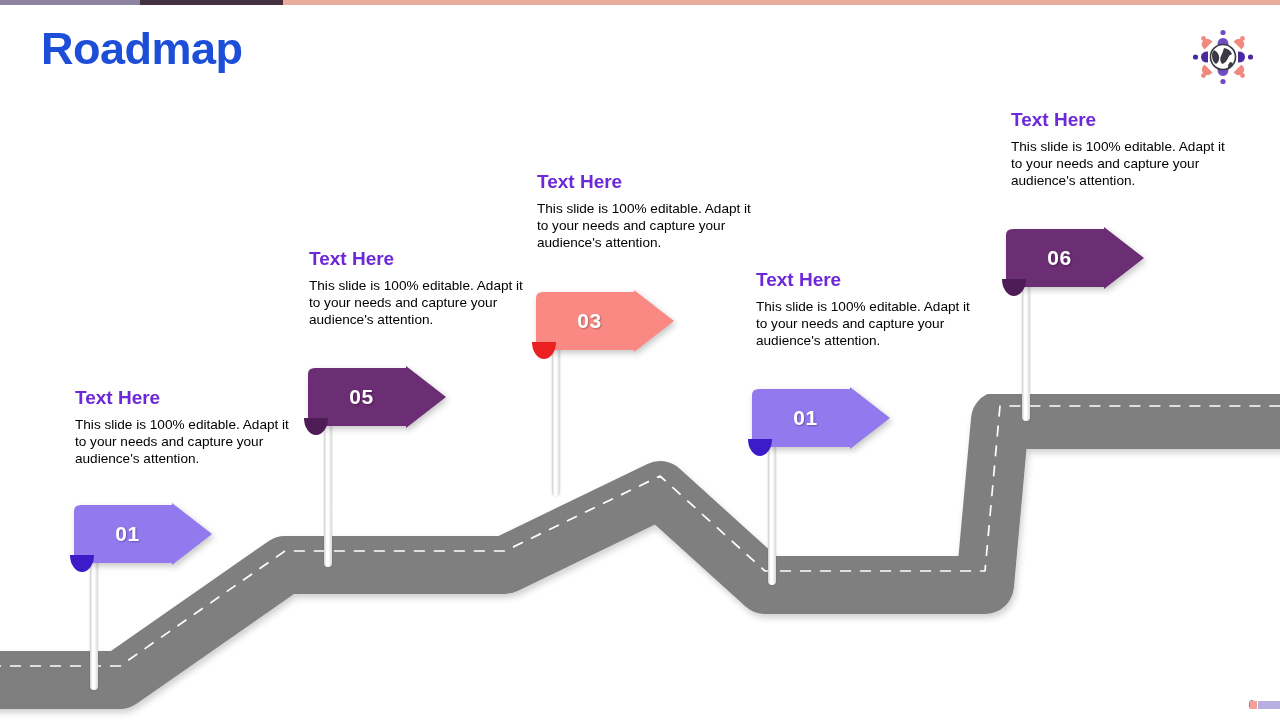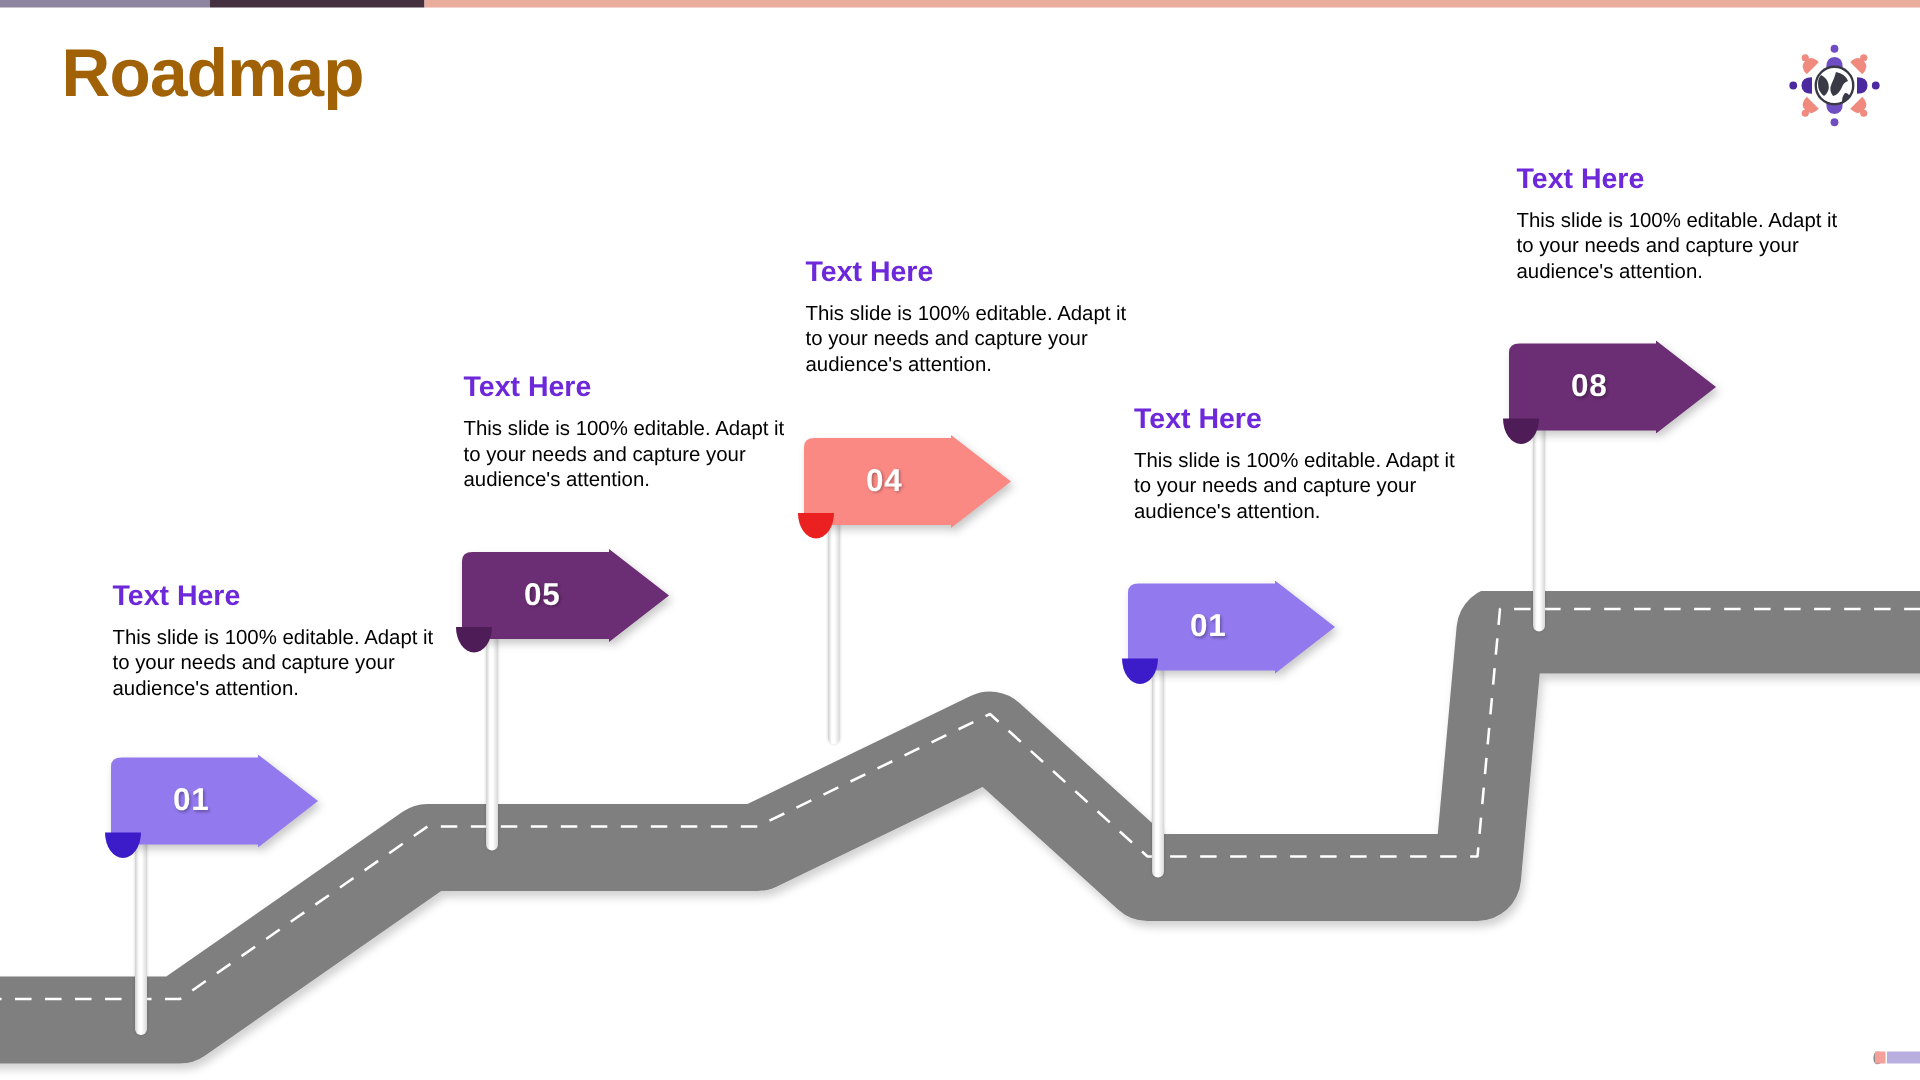--- a/index.html
+++ b/index.html
@@ -13,21 +13,21 @@
   .topbar{position:absolute;top:0;left:0;width:1280px;height:5px;display:flex;}
   .topbar .seg{height:100%;}
   .seg-a{width:140px;background:#8d849f;}
   .seg-b{width:143px;background:#45303f;}
   .seg-c{flex:1;background:#eaac9d;}
 
   
   .page-title{
     position:absolute;left:41px;top:26px;
     font-size:45px;font-weight:bold;letter-spacing:-0.5px;
-    color:#a16207;line-height:1;
+    color:#1d4ed8;line-height:1;
   }
 
   
   .logo{position:absolute;right:24px;top:27px;width:66px;height:60px;}
 
   
   .road-layer{position:absolute;left:0;top:0;width:1280px;height:720px;}
 
   
   .milestone{position:absolute;}
@@ -174,21 +174,21 @@
 <div class="milestone">
   <div class="ms-text" style="left:537px;top:172px;">
     <p class="ms-head">Text Here</p>
     <p class="ms-body">This slide is 100% editable. Adapt it to your needs and capture your audience's attention.</p>
   </div>
   <div class="pole" style="left:552px;top:316px;height:180px;"></div>
   <div class="flag-wrap" style="left:530px;top:290px;">
     <svg class="flag" width="145" height="62" viewBox="0 0 145 62">
       <path d="M6 8 Q6 2 13 2 L104 2 L104 0 L144 31 L104 62 L104 60 L13 60 Q6 60 6 54 Z" fill="#FA8984"></path>
     </svg>
-    <div class="flag-num">04</div>
+    <div class="flag-num">03</div>
     <div class="fold" style="left:2px;top:52px;width:24px;height:17px;background:#EB2020;"></div>
   </div>
 </div>
 
 <div class="milestone">
   <div class="ms-text" style="left:756px;top:270px;">
     <p class="ms-head">Text Here</p>
     <p class="ms-body">This slide is 100% editable. Adapt it to your needs and capture your audience's attention.</p>
   </div>
   <div class="pole" style="left:768px;top:413px;height:172px;"></div>
@@ -204,21 +204,21 @@
 <div class="milestone">
   <div class="ms-text" style="left:1011px;top:110px;">
     <p class="ms-head">Text Here</p>
     <p class="ms-body">This slide is 100% editable. Adapt it to your needs and capture your audience's attention.</p>
   </div>
   <div class="pole" style="left:1022px;top:253px;height:168px;"></div>
   <div class="flag-wrap" style="left:1000px;top:227px;">
     <svg class="flag" width="145" height="62" viewBox="0 0 145 62">
       <path d="M6 8 Q6 2 13 2 L104 2 L104 0 L144 31 L104 62 L104 60 L13 60 Q6 60 6 54 Z" fill="#6B2D73"></path>
     </svg>
-    <div class="flag-num">08</div>
+    <div class="flag-num">06</div>
     <div class="fold" style="left:2px;top:52px;width:24px;height:17px;background:#4E1C57;"></div>
   </div>
 </div>
 
 <div class="pagenum">6</div>
 <div class="chips">
   <span class="chip-a"></span>
   <span class="chip-b"></span>
 </div>
 

